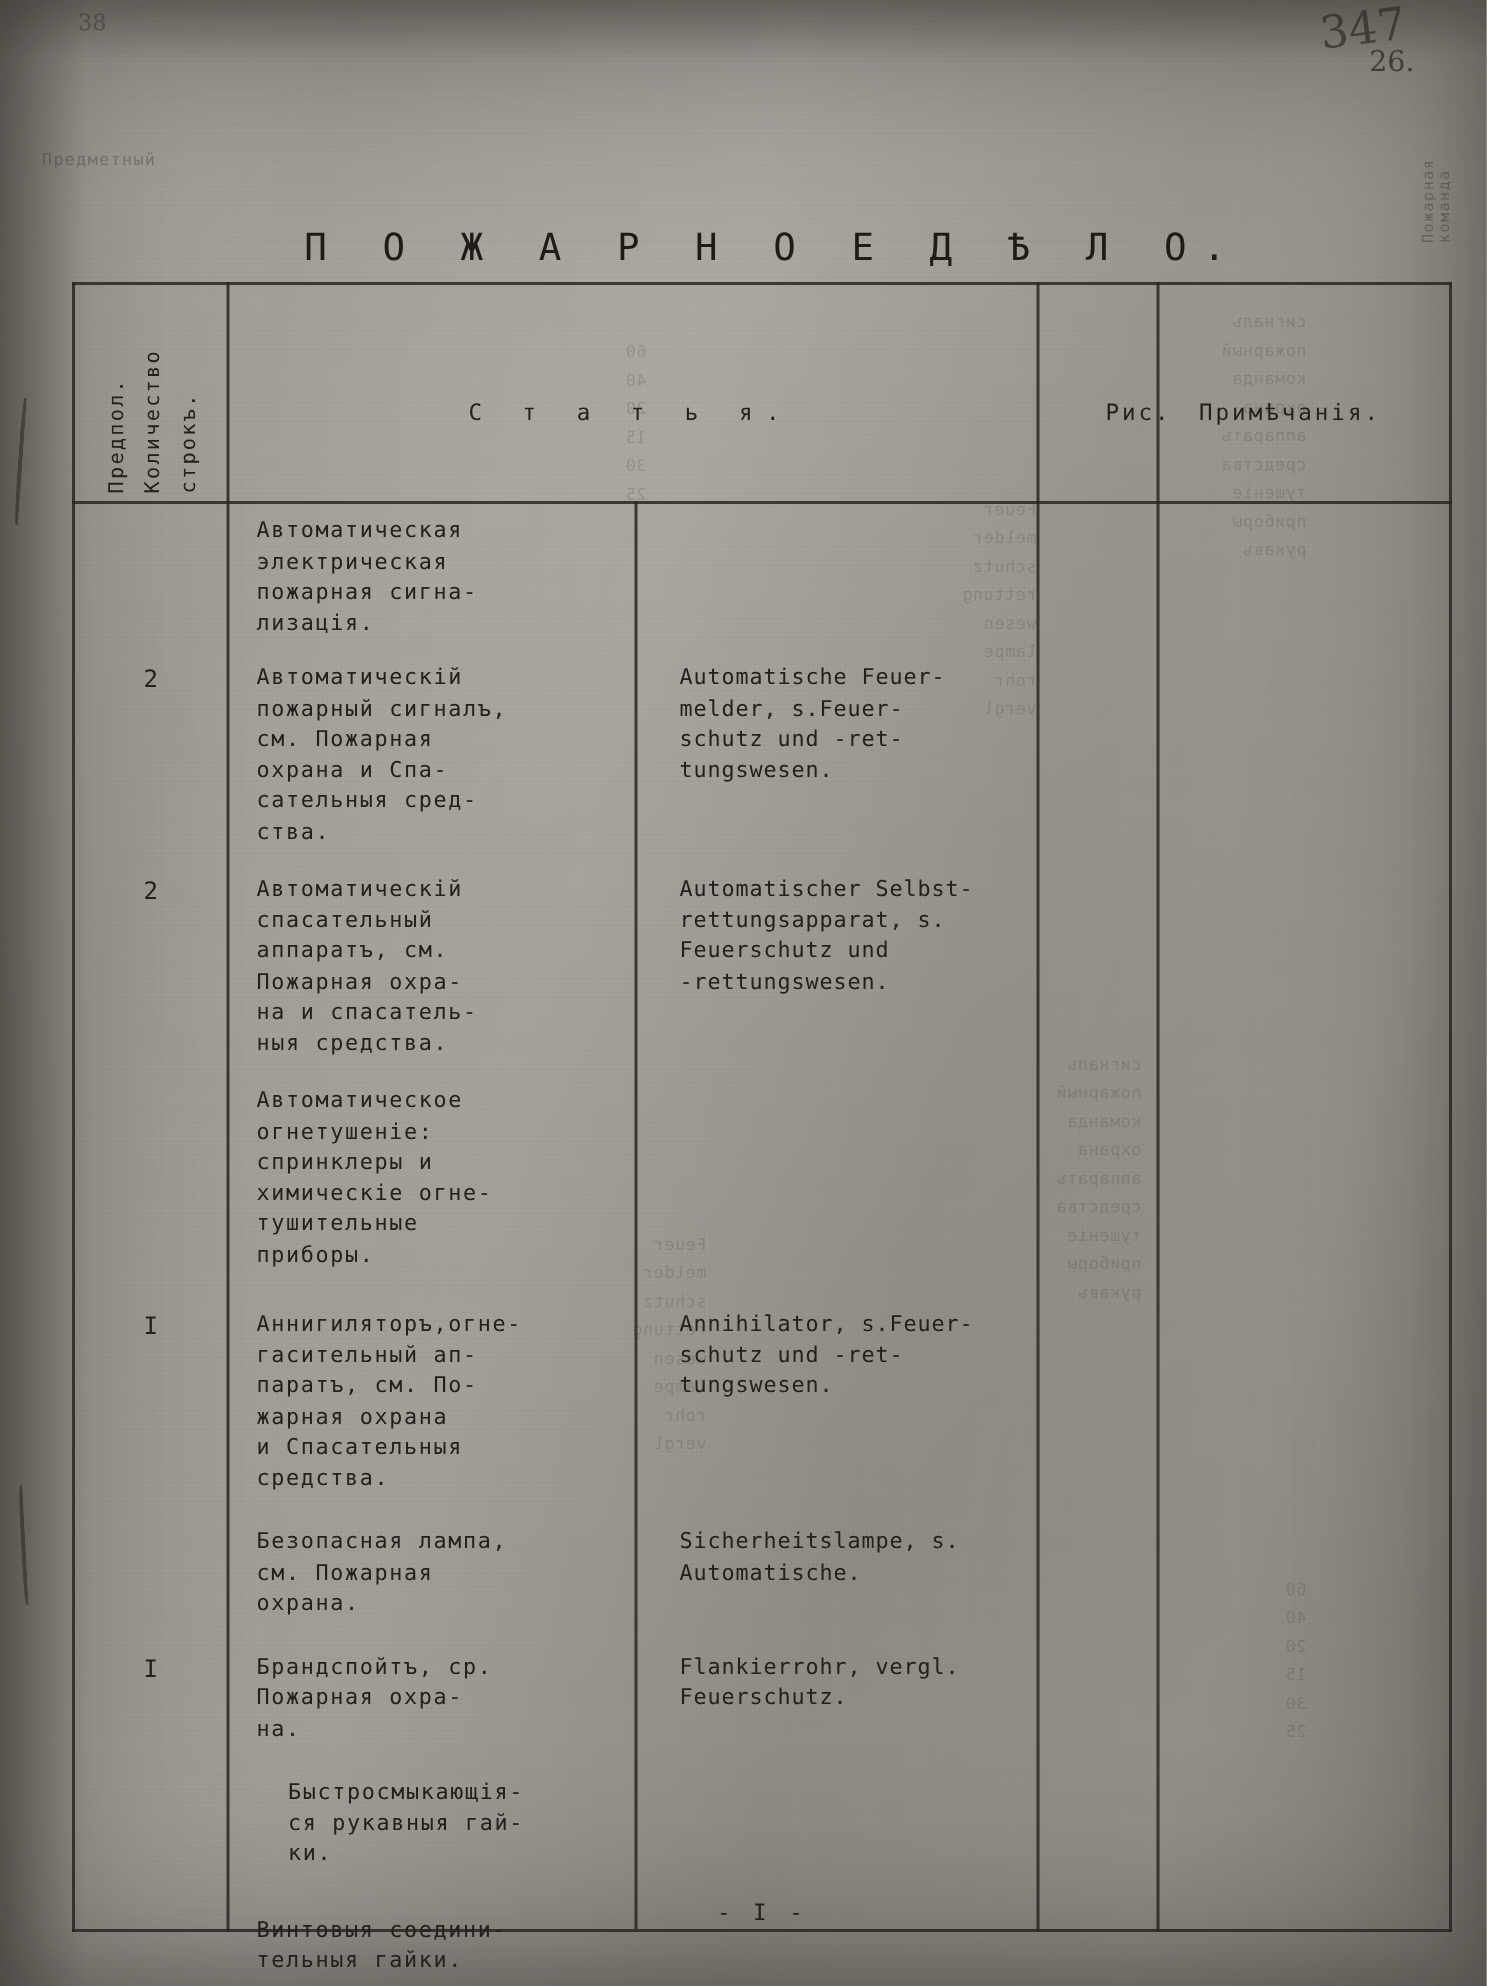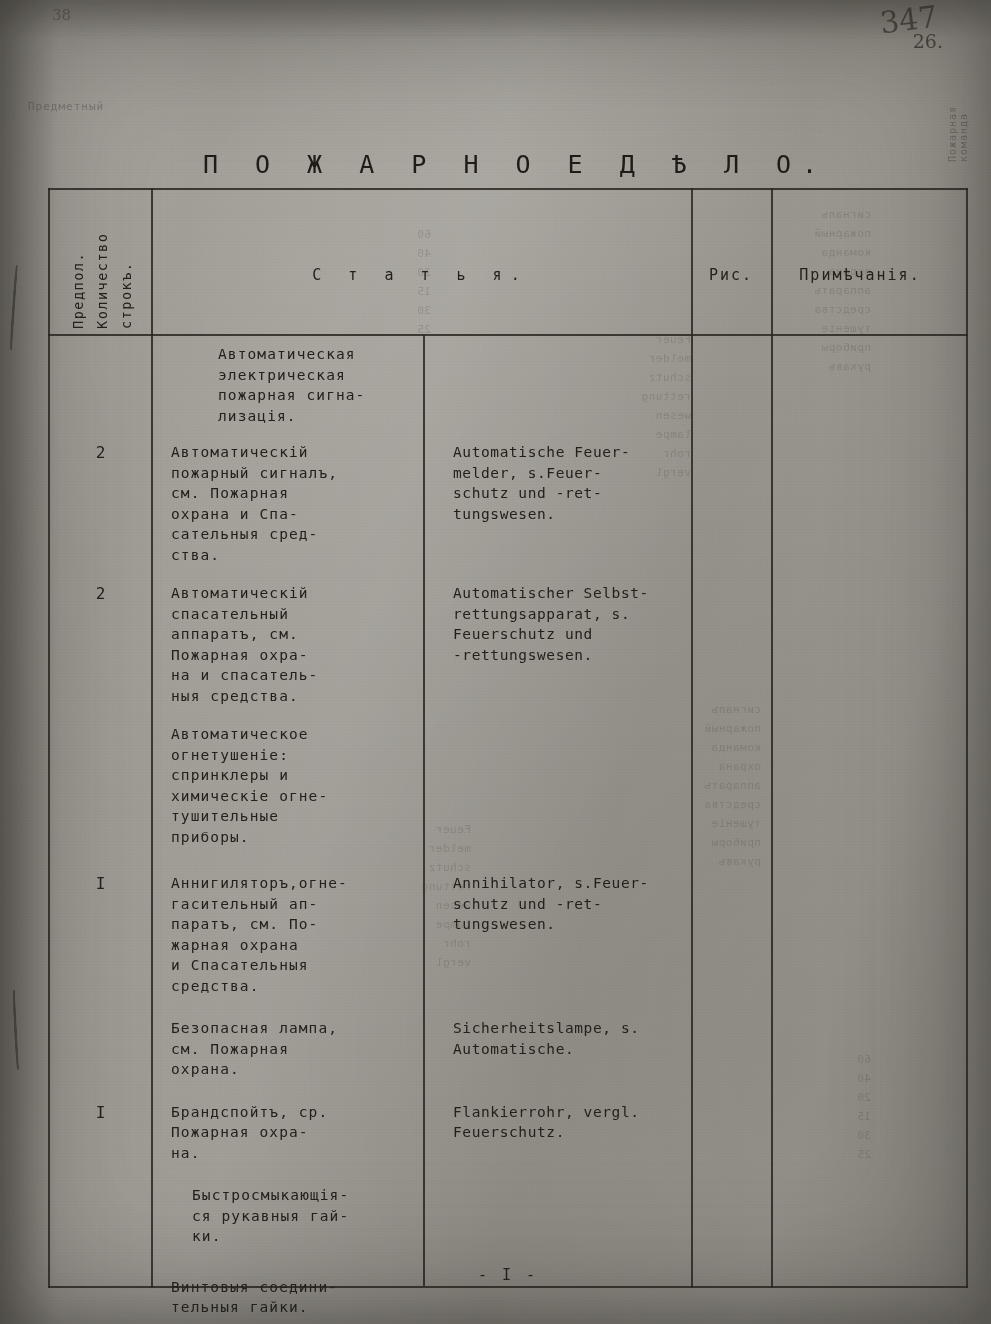--- a/index.html
+++ b/index.html
@@ -137,21 +137,21 @@
     writing-mode: vertical-rl;
     transform: rotate(180deg);
     display: inline-block;
     font-size: 13.5px;
     letter-spacing: 1.5px;
     line-height: 24px;
     height: 135px;
     text-align: left;
   }
   #head-article { left: 105px; top: 78px; width: 535px; letter-spacing: 9px; text-align: center; }
-  #head-fig { left: 645px; top: 78px; width: 76px; }
+  #head-fig { left: 673px; top: 78px; width: 76px; }
   #head-notes { left: 725px; top: 78px; width: 174px; }
 
   .body {
     position: absolute;
     left: 0; top: 148px;
     width: 100%;
   }
   .row {
     position: relative;
     display: flex;
@@ -283,21 +283,21 @@
       <span class="vtext" style="white-space:pre-line;">Предпол.
 Количество
 строкъ.</span>
     </div>
     <div class="head-cell" id="head-article">С т а т ь я.</div>
     <div class="head-cell" id="head-fig">Рис.</div>
     <div class="head-cell" id="head-notes">Примѣчанія.</div>
 
     <div class="body">
 
-      <div class="row" style="padding-top:8px;padding-left:47px;">
+      <div class="row" style="padding-top:8px;">
         <div class="c-qty"></div>
         <div class="c-ru">Автоматическая
 электрическая
 пожарная сигна-
 лизація.</div>
         <div class="c-de"></div>
         <div class="c-fig"></div>
         <div class="c-notes"></div>
       </div>
 

